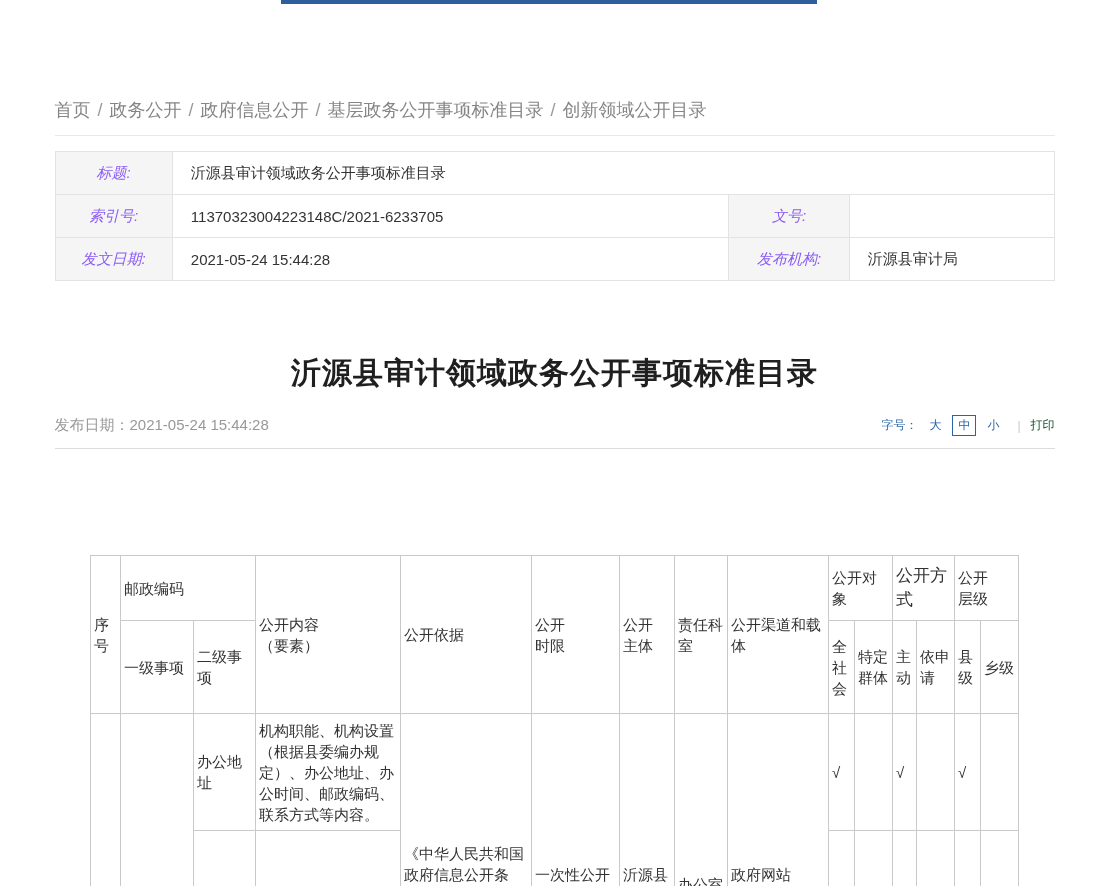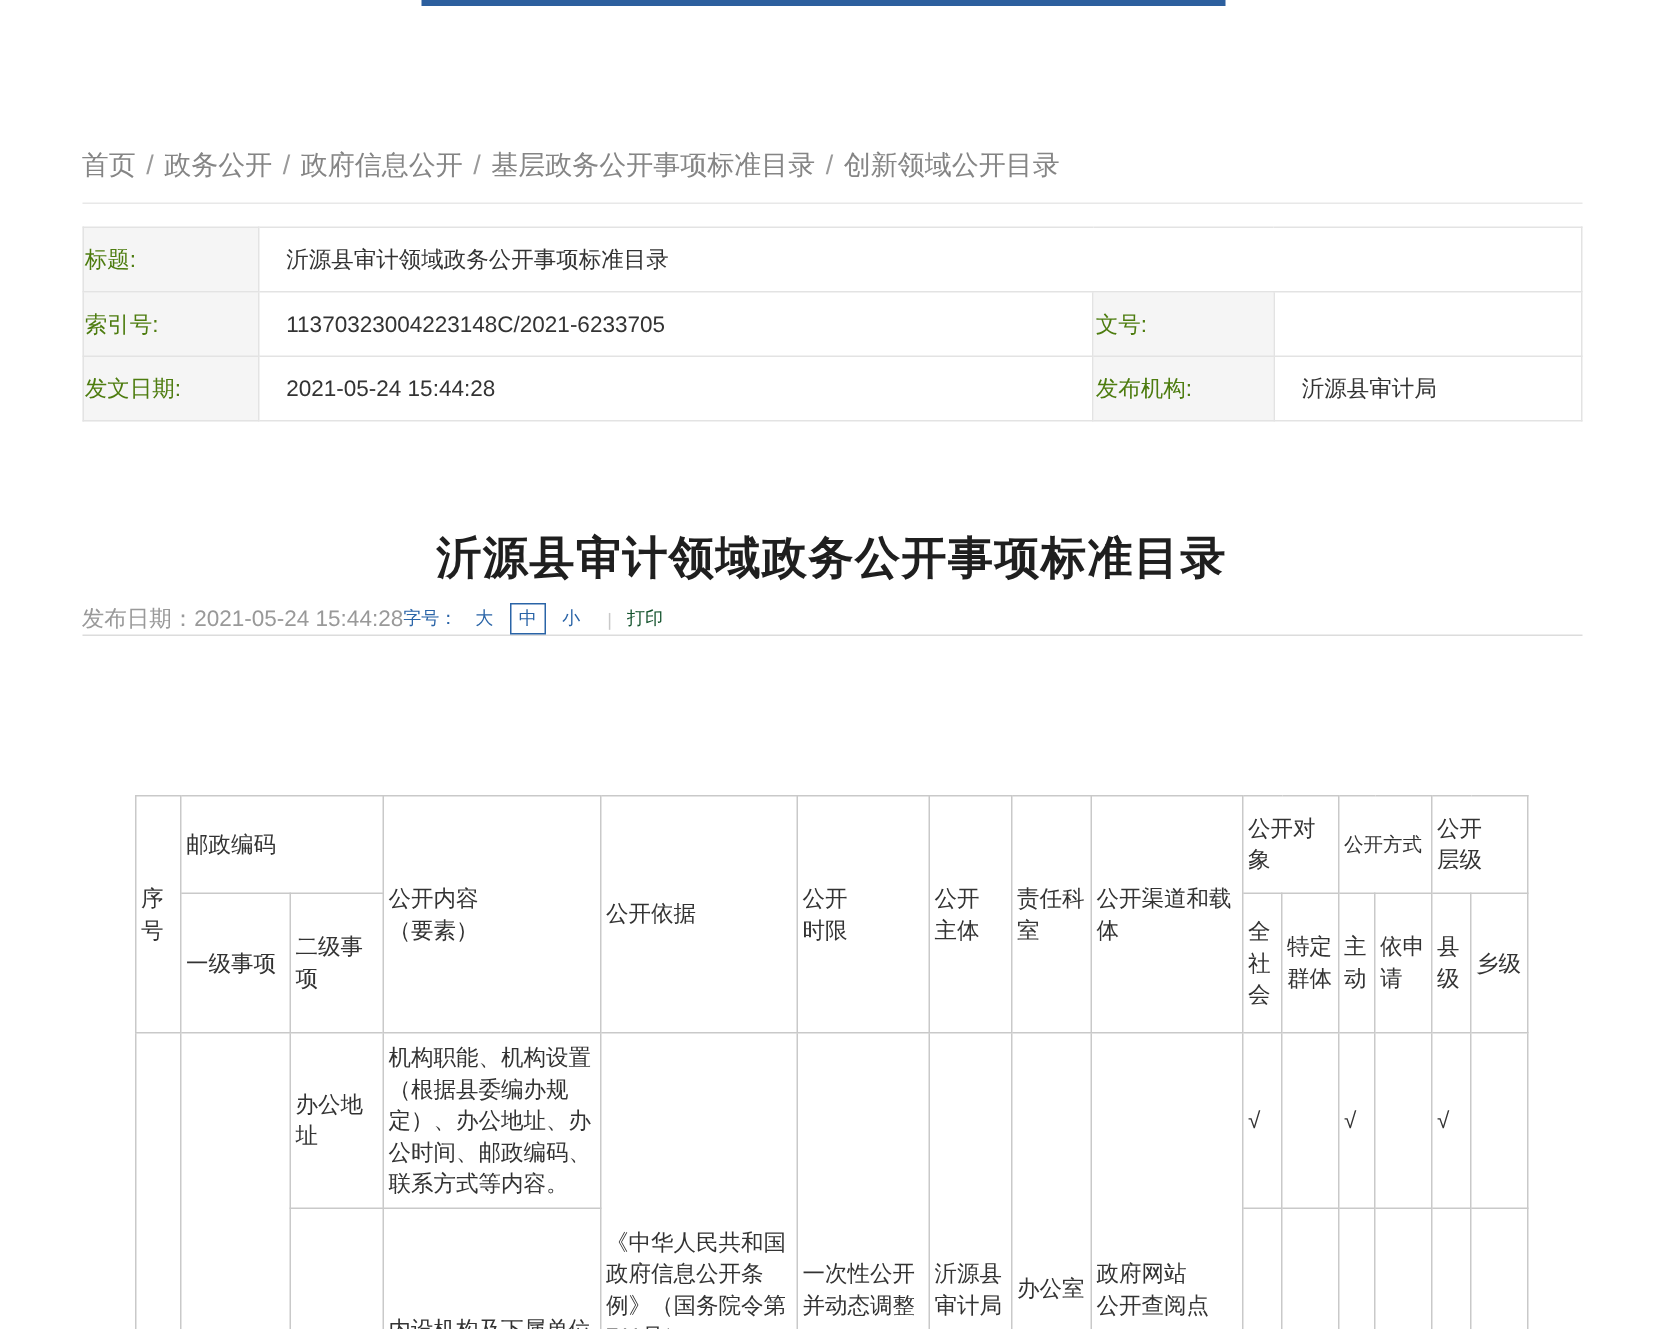--- a/index.html
+++ b/index.html
@@ -13,31 +13,31 @@
   .container{width:1000px;margin:0 auto;padding-top:98px;}
 
   
   .breadcrumb{font-size:18px;color:#858585;padding-bottom:13px;border-bottom:1px solid #e8e8e8;}
   .bc-item{color:#858585;cursor:pointer;}
   .bc-sep{margin:0 7px;color:#9a9a9a;}
 
   
   .info-table{width:100%;border-collapse:collapse;margin-top:15px;font-size:15px;table-layout:fixed;}
   .info-table td{border:1px solid #e3e3e3;height:40px;}
-  .info-table .lbl{background:#f5f5f5;text-align:left;color:#4d7c0f;}
+  .info-table .lbl{background:#f5f5f5;text-align:center;color:#8b5cf6;font-style:italic;}
   .info-table .val{padding-left:18px;color:#333;text-align:left;overflow:hidden;}
   .c1{width:117px;}.c2{width:555px;}.c3{width:120px;}.c4{width:204px;}
 
   
   h1.article-title{
     margin:74px 0 0 0;text-align:center;font-size:30px;font-weight:bold;
     color:#1f1f1f;letter-spacing:1px;line-height:1.2;
   }
-  .meta-row{display:flex;justify-content:flex-start;align-items:center;
-    margin-top:11px;border-bottom:1px solid #dcdcdc;}
+  .meta-row{display:flex;justify-content:space-between;align-items:center;
+    margin-top:24px;padding-bottom:12px;border-bottom:1px solid #dcdcdc;}
   .pub{font-size:15px;color:#999;}
   .tools{font-size:12px;color:#2a64a7;display:flex;align-items:center;}
   .fs-label{color:#2a64a7;margin-right:4px;}
   .fs-btn{color:#2a64a7;padding:1px 5px;margin:0 3px;cursor:pointer;}
   .fs-active{border:1px solid #2a64a7;}
   .tool-sep{color:#c9c9c9;margin:0 10px;}
   .print{color:#14532d;cursor:pointer;}
 
   
   .main-table{border-collapse:collapse;table-layout:fixed;width:928px;margin:106px auto 0 auto;
@@ -46,21 +46,21 @@
     border:1px solid #c9c9c9;font-weight:normal;text-align:left;vertical-align:middle;
     padding:2px 3px;white-space:pre-line;line-height:1.4;overflow:hidden;
   }
   .h1 th{height:60px;}
   .h2 th{height:88px;}
   .r1 td{height:112px;}
   .r2 td{height:220px;}
   .cell-top{vertical-align:top;padding-top:7px;}
   .cell-top2{vertical-align:top;padding-top:16px;}
   .mark2{vertical-align:top;padding-top:50px;}
-  .nowrap13{font-size:13px;white-space:nowrap;padding-left:2px;padding-right:1px;}
+  .nowrap13{font-size:17px;white-space:nowrap;padding-left:2px;padding-right:1px;}
 </style>
 </head>
 <body>
 
 <div class="topbar"></div>
 
 <div class="container">
 
   <nav class="breadcrumb">
     <span class="bc-item">首页</span><span class="bc-sep">/</span><span class="bc-item">政务公开</span><span class="bc-sep">/</span><span class="bc-item">政府信息公开</span><span class="bc-sep">/</span><span class="bc-item">基层政务公开事项标准目录</span><span class="bc-sep">/</span><span class="bc-item">创新领域公开目录</span>

